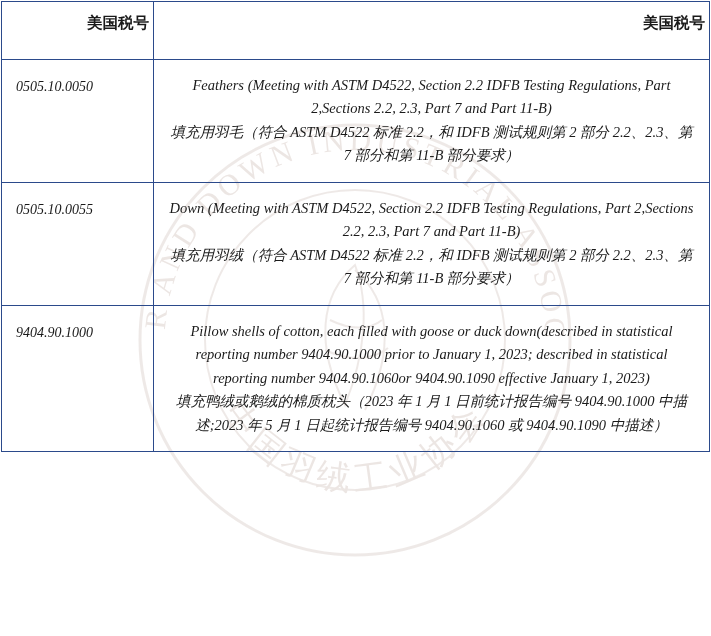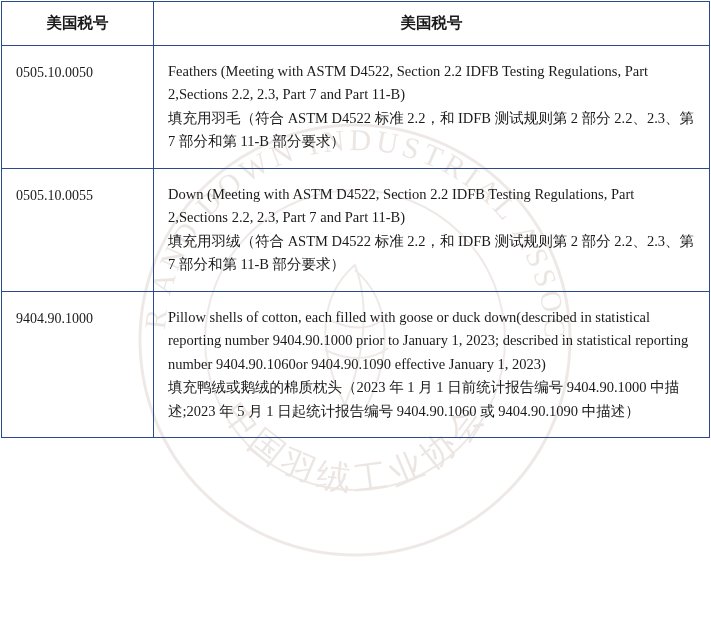--- a/index.html
+++ b/index.html
@@ -45,44 +45,46 @@
   }
 
   table.tariff th,
   table.tariff td {
     border: 1px solid #2b4a8b;
     vertical-align: top;
     background: transparent;
   }
 
   thead th {
-    text-align: center;
+    text-align: right;
     font-weight: bold;
     font-size: 15.5px;
-    padding: 11px 4px 11px 4px;
+    padding: 11px 4px 25px 4px;
     background: #eef2f9;
     font-family: "Liberation Serif", serif;
   }
 
   .col-code { width: 152px; }
   .col-desc { width: 556px; }
 
   tbody td {
     font-size: 14.5px;
     line-height: 1.62;
+    font-style: italic;
   }
 
   td.code {
     padding: 16px 6px 10px 14px;
     font-size: 14px;
     white-space: nowrap;
   }
 
   td.desc {
     padding: 14px 14px 14px 14px;
+    text-align: center;
   }
 
   td.desc p {
     margin: 0 0 0 0;
   }
 
   td.desc p + p {
   }
 
   .row-alt td {

